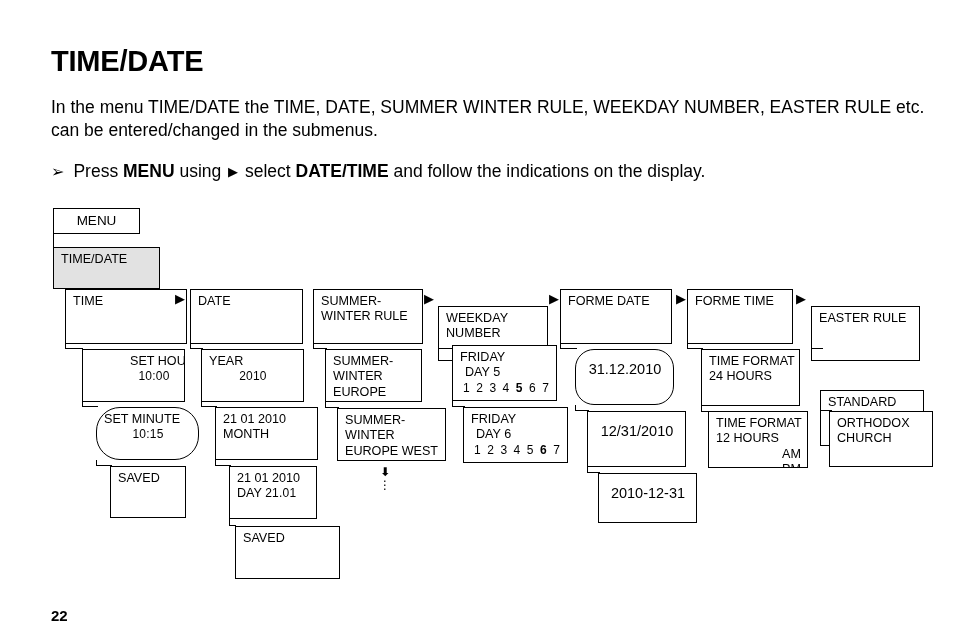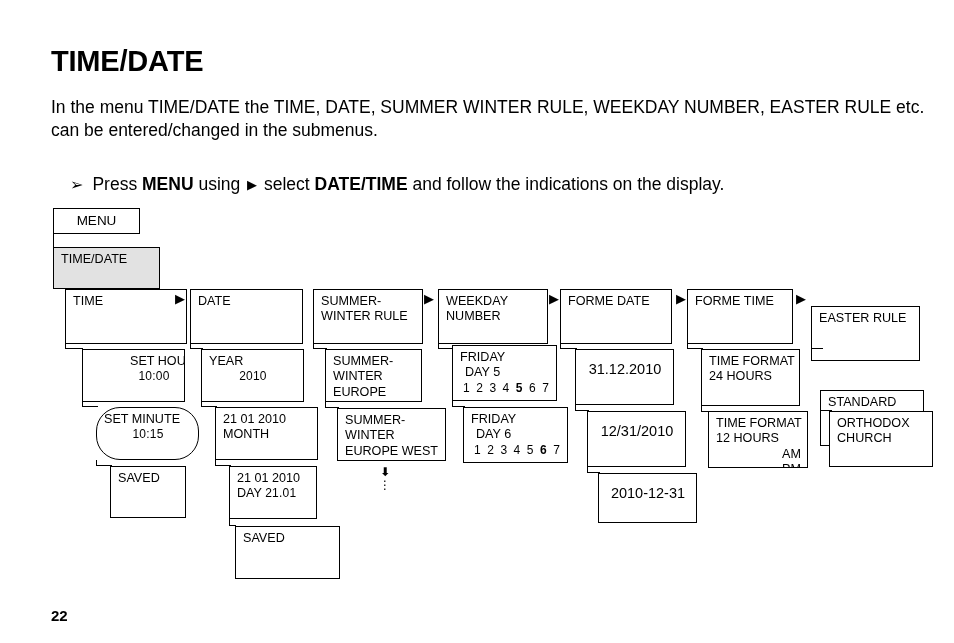--- a/index.html
+++ b/index.html
@@ -31,26 +31,25 @@
     position: absolute;
     left: 51px;
     top: 96px;
     width: 875px;
     font-size: 17.5px;
     line-height: 1.32;
   }
   #instruction-line {
     position: absolute;
     left: 51px;
-    top: 173px;
+    top: 160px;
     width: 880px;
     font-size: 17.5px;
     line-height: 1.3;
     white-space: nowrap;
-    margin-left: 19px;
   }
   .bullet-arrow {
     font-family: "DejaVu Sans", sans-serif;
     font-size: 16px;
     font-weight: bold;
     padding-right: 9px;
   }
   .inline-bold { font-weight: bold; }
   .inline-tri {
     font-family: "DejaVu Sans", sans-serif;
@@ -192,21 +191,21 @@
     <span class="ln">DATE</span>
   </div>
   <div class="arrow-right" style="left:424px; top:292px;">▶</div>
 
   <div class="node" style="left:313px; top:289px; width:110px; height:55px;">
     <span class="ln">SUMMER-</span>
     <span class="ln">WINTER RULE</span>
   </div>
   <div class="arrow-right" style="left:549px; top:292px;">▶</div>
 
-  <div class="node" style="left:438px; top:289px; width:110px; height:55px;">
+  <div class="node" style="left:438px; top:306px; width:110px; height:55px;">
     <span class="ln">WEEKDAY</span>
     <span class="ln">NUMBER</span>
   </div>
   <div class="arrow-right" style="left:676px; top:292px;">▶</div>
 
   <div class="node" style="left:560px; top:289px; width:112px; height:55px;">
     <span class="ln">FORME DATE</span>
   </div>
   <div class="arrow-right" style="left:796px; top:292px;">▶</div>
 
@@ -309,21 +308,21 @@
 
   <div class="node" style="left:463px; top:407px; width:105px; height:56px;">
     <span class="ln">FRIDAY</span>
     <span class="ln pad-left">DAY 6</span>
     <span class="daystrip"><span>1</span><span>2</span><span>3</span><span>4</span><span>5</span><span class="sel">6</span><span>7</span></span>
   </div>
 
   <div class="conn" style="left:560px; top:344px; width:1.3px; height:5px;"></div>
   <div class="conn" style="left:560px; top:348px; width:17px; height:1.3px;"></div>
 
-  <div class="node" style="left:575px; top:349px; width:99px; height:56px;">
+  <div class="node" style="left:575px; top:349px; width:99px; height:56px;border-radius:19px;">
     <span class="ln spacer"></span>
     <span class="ln center" style="font-size:14.5px;">31.12.2010</span>
   </div>
 
   <div class="conn" style="left:575px; top:405px; width:1.3px; height:6px;"></div>
   <div class="conn" style="left:575px; top:410px; width:14px; height:1.3px;"></div>
 
   <div class="node" style="left:587px; top:411px; width:99px; height:56px;">
     <span class="ln spacer"></span>
     <span class="ln center" style="font-size:14.5px;">12/31/2010</span>

